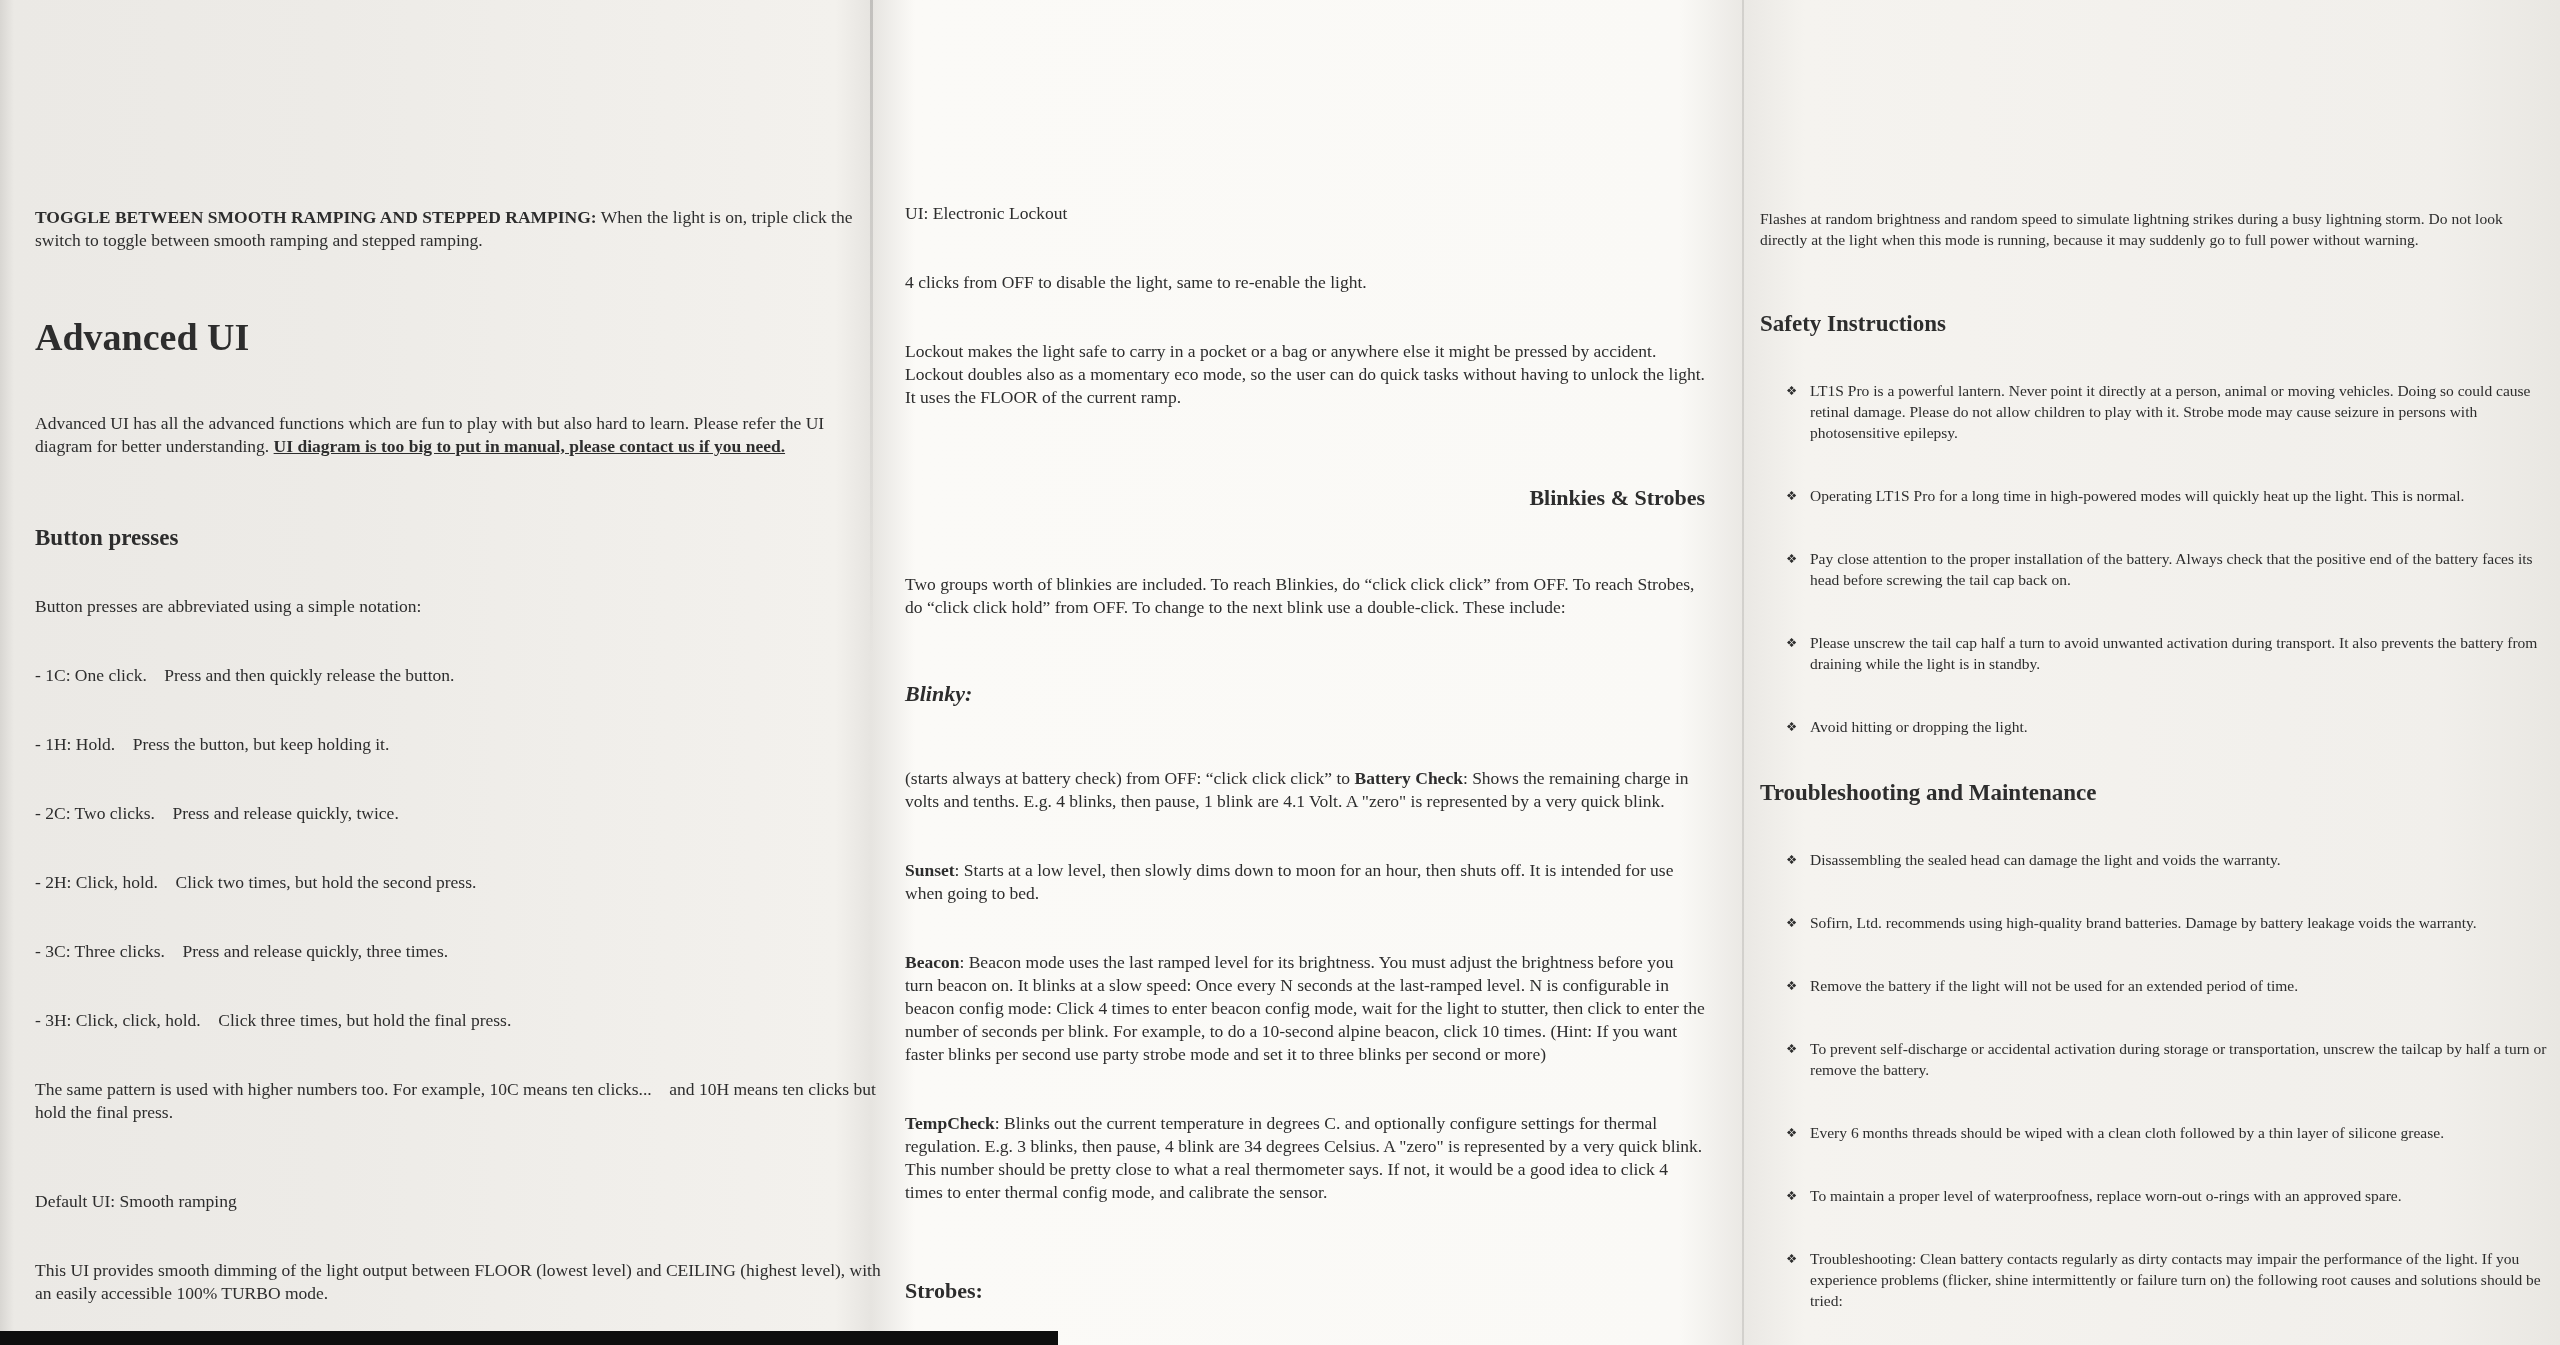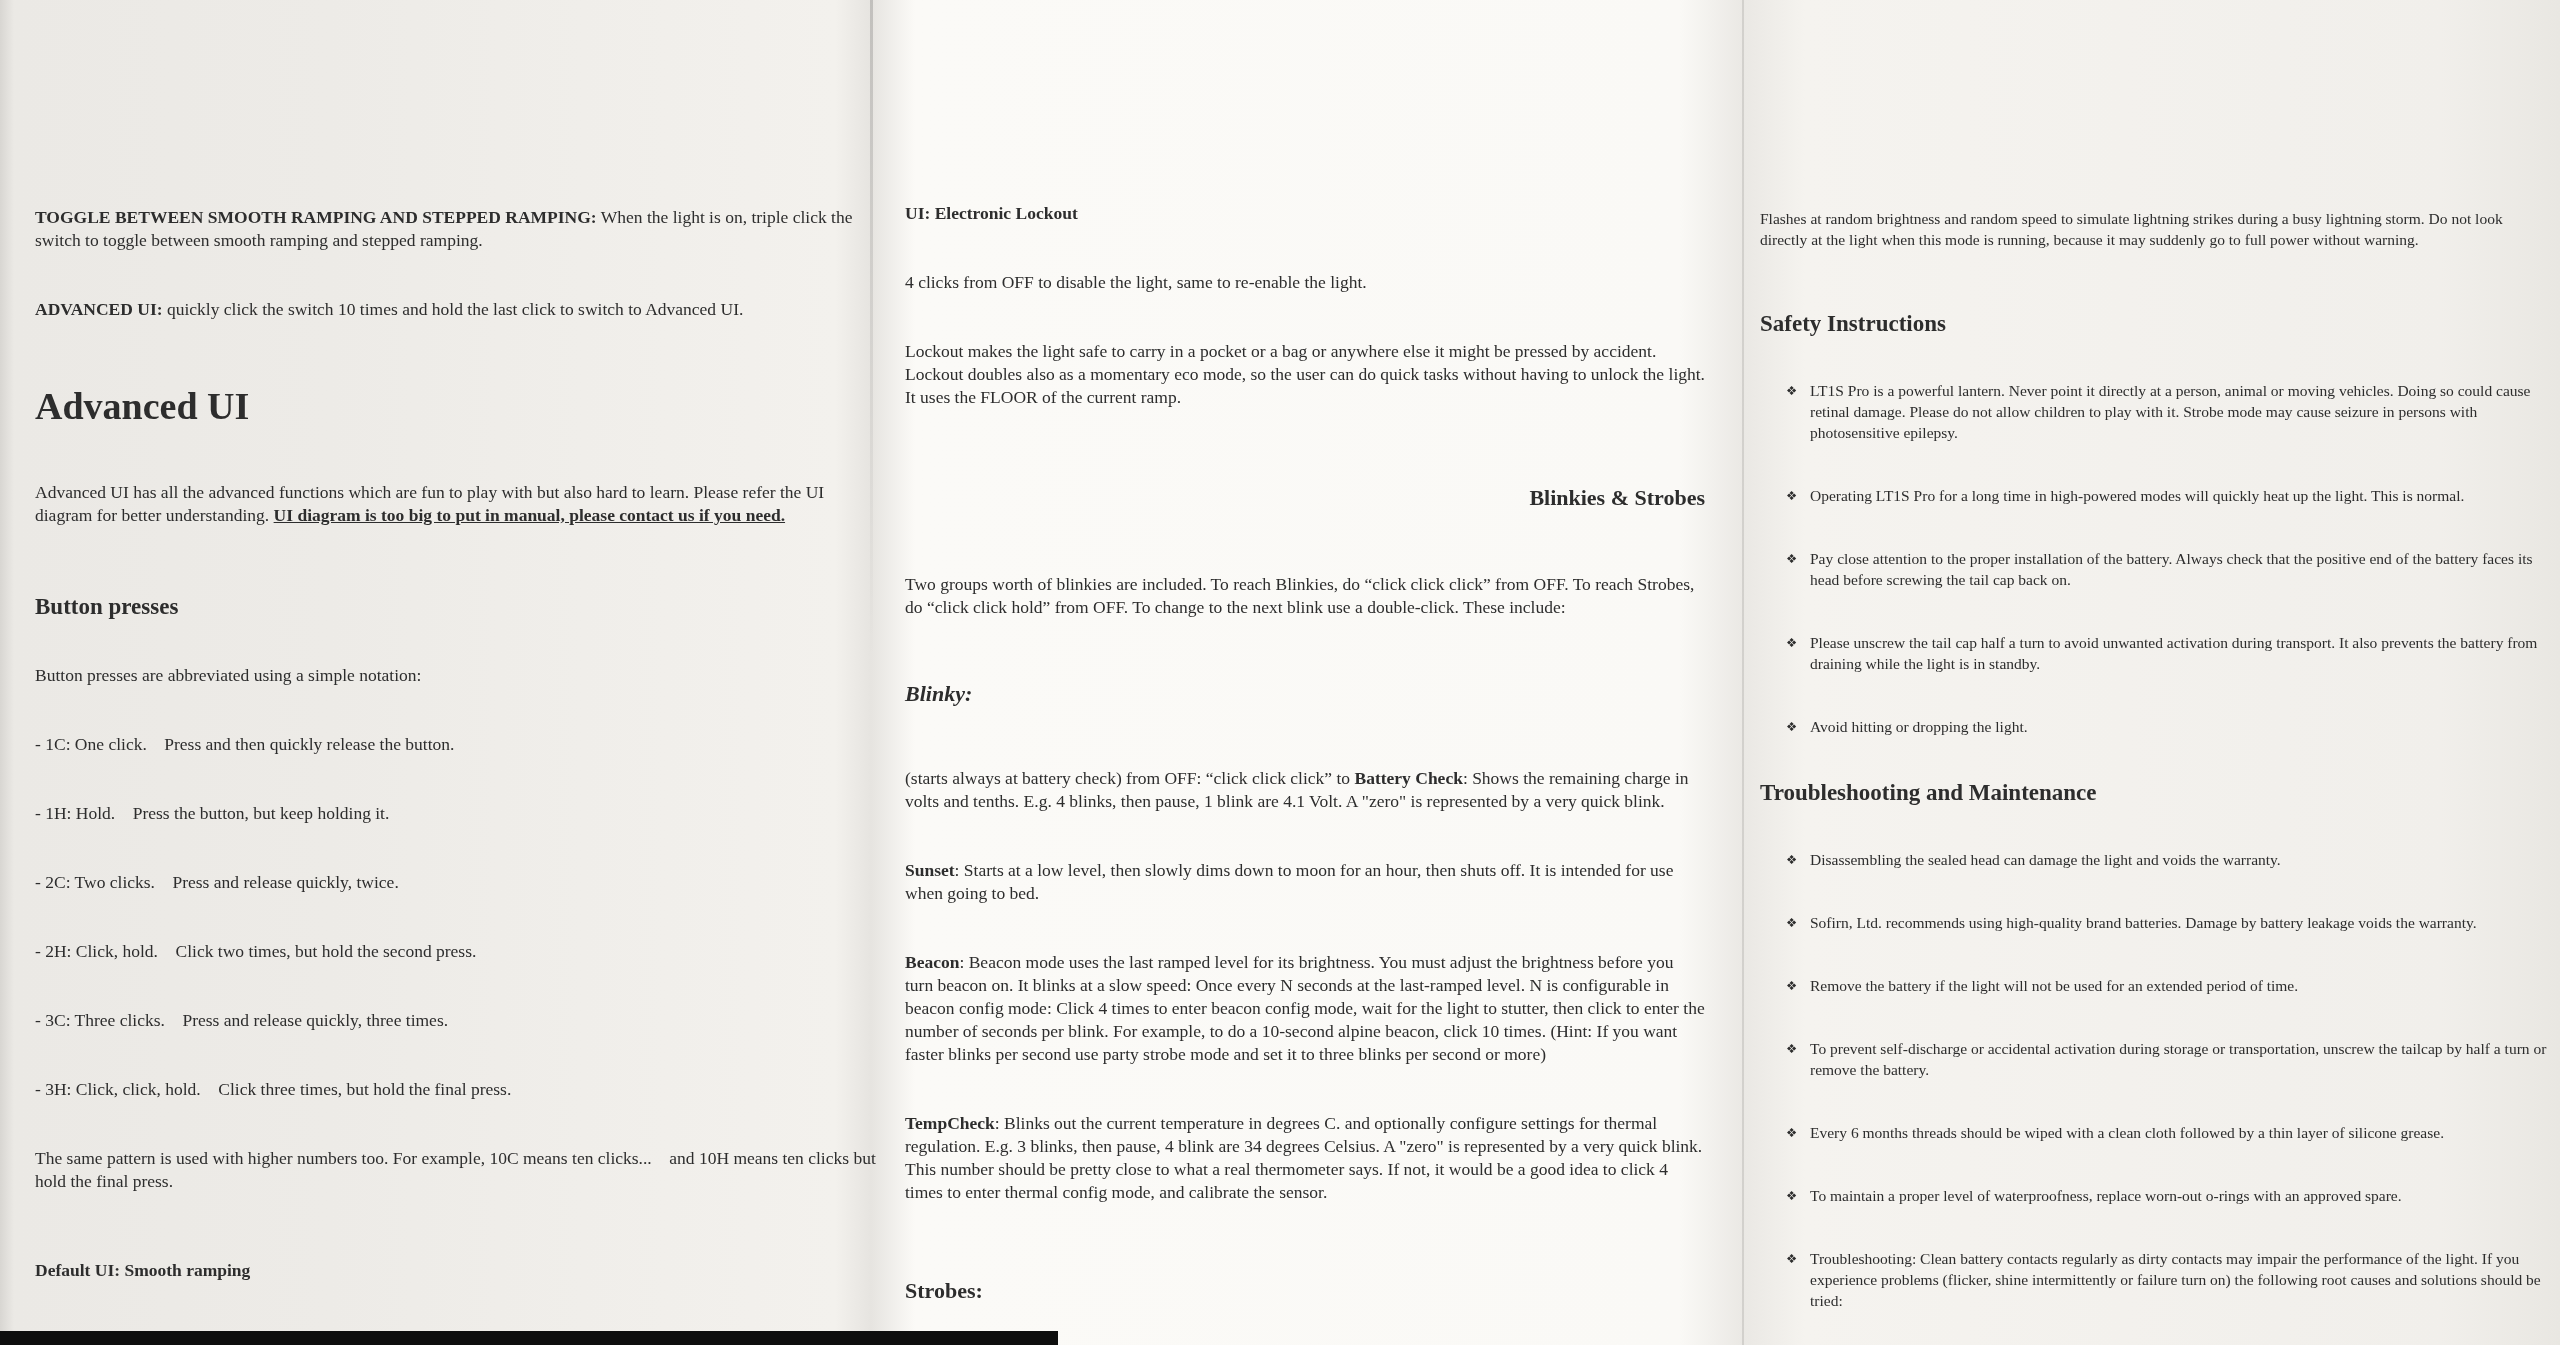--- a/index.html
+++ b/index.html
@@ -13,21 +13,21 @@
   .crease-1 { left:870px; width:3px; height:660px; background:linear-gradient(180deg,rgba(0,0,0,0.16),rgba(0,0,0,0)); }
   .crease-2 { left:1742px; width:2px; height:1345px; background:rgba(0,0,0,0.10); }
   .col { position:absolute; white-space:pre-wrap; }
   .col1 { left:35px;  top:160px; width:848px; font-size:17.5px; line-height:23px; }
   .col2 { left:905px; top:156px; width:800px; font-size:17.5px; line-height:23px; }
   .col3 { left:1760px; top:166px; width:792px; font-size:15.5px; line-height:21px; }
   b { font-weight:bold; }
   .u { text-decoration:underline; }
   .h-big { font-size:38px; line-height:34px; font-weight:bold; margin:22px 0 12px; }
   .h-sub { font-weight:bold; font-size:23px; margin-top:22px; }
-  .h-bold { font-weight:bold; }
+  .h-bold { font-weight:normal; }
   .mt { margin-top:20px; }
   .h2 { font-size:22px; line-height:26px; font-weight:bold; }
   .h2.m-blinkies { margin:30px 0 16px;text-align:right; }
   .h2.m-blinky  { margin:16px 0 14px;font-style:italic; }
   .h2.m-strobes { margin:28px 0 14px; }
   .h3 { font-size:23px; line-height:23px; font-weight:bold; margin-top:20px; margin-bottom:3px; }
   .h3.tight { margin-top:2px; }
   .bullet-row { display:flex; padding-left:26px; }
   .bullet { flex:0 0 24px; font-family:"DejaVu Sans", sans-serif; font-size:12.5px; line-height:21px; }
   .bullet-text { flex:1; }
@@ -35,21 +35,20 @@
 </style>
 </head>
 <body>
 
 <div class="sheet">
   <div class="crease crease-1"></div>
   <div class="crease crease-2"></div>
 
   <div class="col col1">
     <p><b>TOGGLE BETWEEN SMOOTH RAMPING AND STEPPED RAMPING:</b><span> When the light is on, triple click the switch to toggle between smooth ramping and stepped ramping.</span></p>
-    <p><b>ADVANCED UI:</b><span> quickly click the switch 10 times and hold the last click to switch to Advanced UI.</span></p>
     <h1 class="h-big">Advanced UI</h1>
     <p><span>Advanced UI has all the advanced functions which are fun to play with but also hard to learn. Please refer the UI diagram for better understanding. </span><b class="u">UI diagram is too big to put in manual, please contact us if you need.</b></p>
     <p class="h-sub">Button presses</p>
     <p>Button presses are abbreviated using a simple notation:</p>
     <p>- 1C: One click.    Press and then quickly release the button.</p>
     <p>- 1H: Hold.    Press the button, but keep holding it.</p>
     <p>- 2C: Two clicks.    Press and release quickly, twice.</p>
     <p>- 2H: Click, hold.    Click two times, but hold the second press.</p>
     <p>- 3C: Three clicks.    Press and release quickly, three times.</p>
     <p>- 3H: Click, click, hold.    Click three times, but hold the final press.</p>

